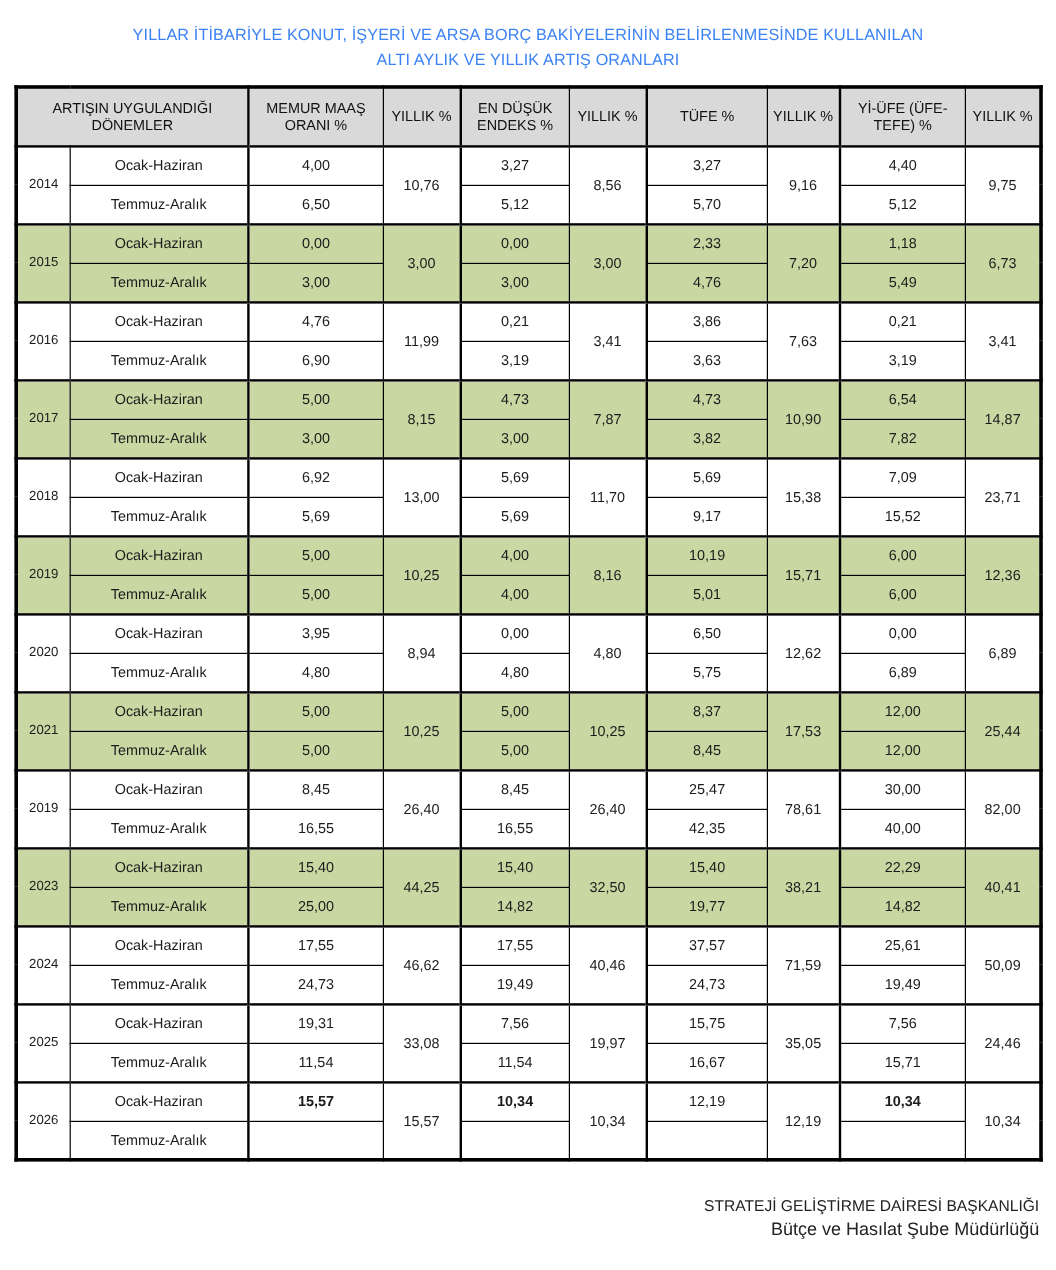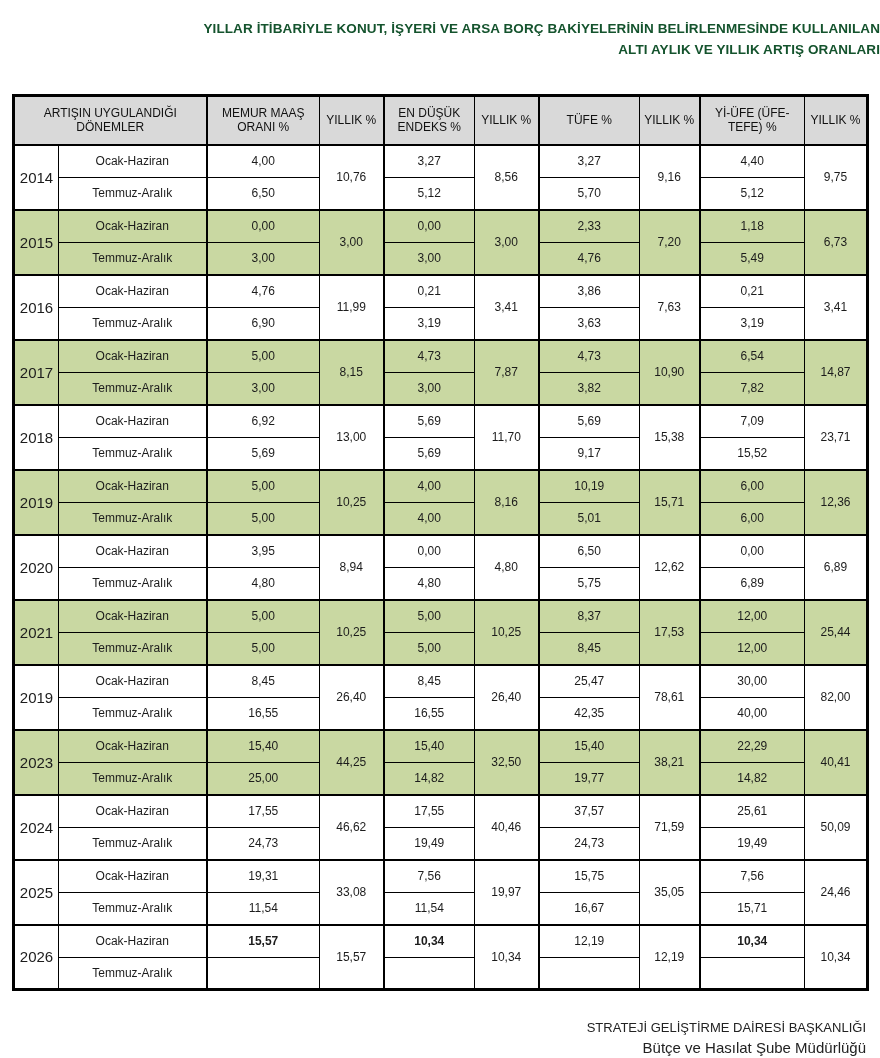--- a/index.html
+++ b/index.html
@@ -8,40 +8,40 @@
     --line:#000000;
     --text:#1c1c1c;
   }
   *{box-sizing:border-box;}
   html,body{margin:0;padding:0;}
   body{
     width:880px;height:1058px;background:#ffffff;
     font-family:"Liberation Sans",sans-serif;color:var(--text);
   }
   .title{
-    text-align:right;font-weight:bold;font-size:13.5px;line-height:21px;
-    padding-top:18px;letter-spacing:0.1px;color:#14532d;
+    text-align:center;font-weight:normal;font-size:13.5px;line-height:21px;
+    padding-top:18px;letter-spacing:0.1px;color:#3b82f6;
   }
   table.rates{
     border-collapse:collapse;table-layout:fixed;width:854px;
-    margin:34px 0 0 12px;border:3px solid var(--line);
+    margin:11px 0 0 12px;border:3px solid var(--line);
   }
   th,td{
     border:1px solid var(--line);overflow:hidden;padding:1px 2px;
     text-align:center;vertical-align:middle;
   }
   thead th{
     background:var(--hbg);height:49px;font-weight:normal;font-size:12px;
     line-height:14px;border-bottom:2.5px solid var(--line);color:#111;
   }
   tbody td{height:32.5px;font-size:12px;}
   .bl2{border-left:2px solid var(--line);}
   tr.group-start td{border-top:2px solid var(--line);}
   tr.hl td{background:var(--hl);}
-  td.year-cell{font-size:15px;}
+  td.year-cell{font-size:11px;}
   td.bold{font-weight:bold;}
   .footer{
     width:854px;margin:27px 0 0 12px;text-align:right;color:#222;
   }
   .footer .l1{font-size:13px;line-height:20px;}
   .footer .l2{font-size:15px;line-height:19px;}
 </style>
 </head>
 <body>
 

